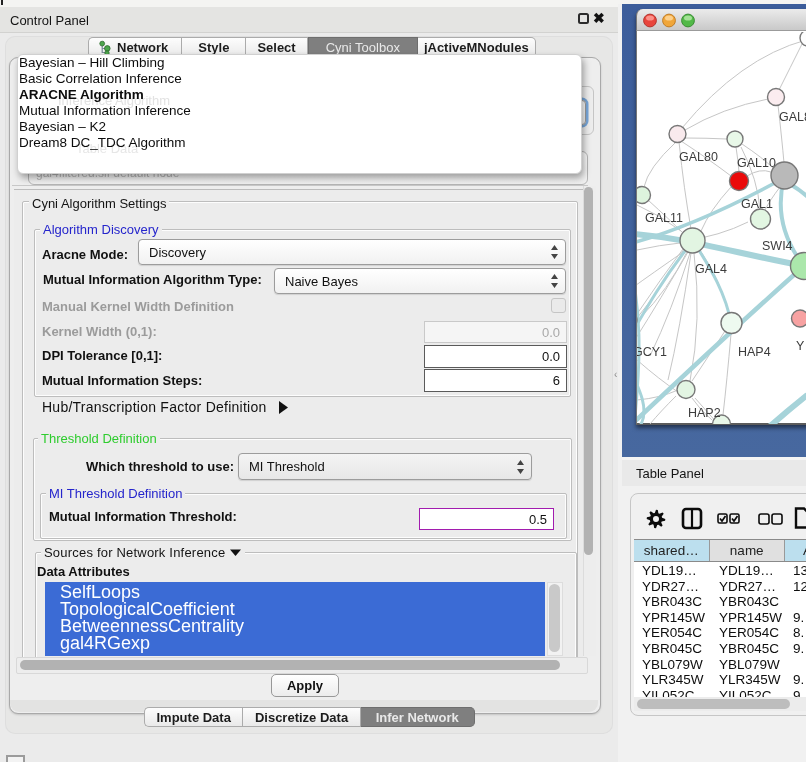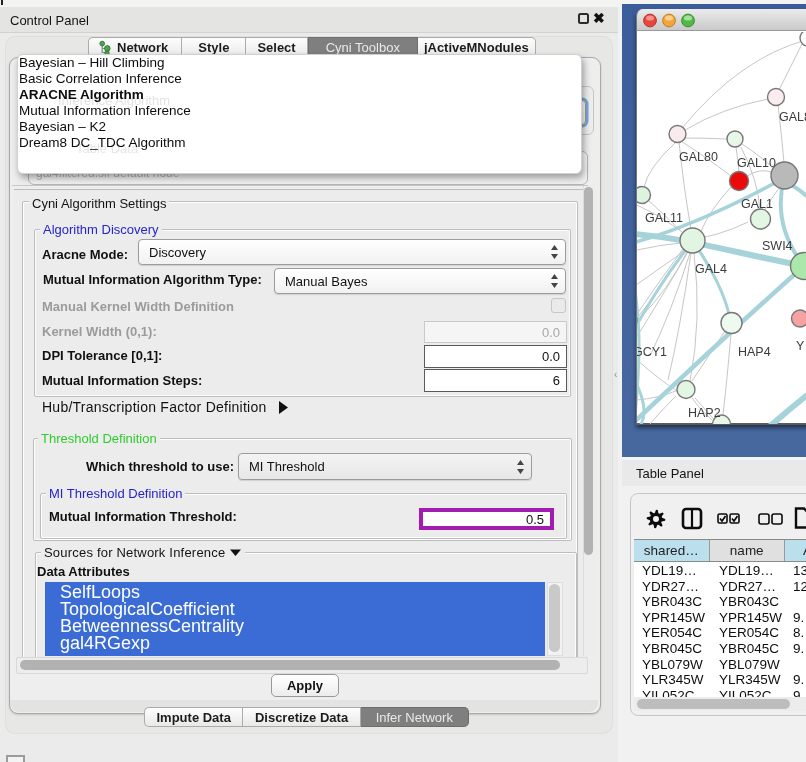--- a/index.html
+++ b/index.html
@@ -64,21 +64,21 @@
   <div class="combo" style="left:116px;top:38px;width:426px;height:24px">
         <span class="tx">Discovery</span>
         <span class="updn">
           <svg width="9" height="16">
             <path d="M4.5 1 L8 6 L1 6 Z M4.5 15 L1 10 L8 10 Z" fill="#444"></path>
           </svg>
         </span>
       </div>
   <div class="lbl b" style="left:21px;top:71px">Mutual Information Algorithm Type:</div>
   <div class="combo" style="left:252px;top:67px;width:290px;height:24px">
-        <span class="tx">Manual Bayes</span>
+        <span class="tx">Naive Bayes</span>
         <span class="updn">
           <svg width="9" height="16">
             <path d="M4.5 1 L8 6 L1 6 Z M4.5 15 L1 10 L8 10 Z" fill="#444"></path>
           </svg>
         </span>
       </div>
   <div class="lbl b" style="left:20px;top:98px;color:#9b9b9b">Manual Kernel Width Definition</div>
   <div class="abs" style="left:529px;top:97px;width:13px;height:13px;background:#eaeaea;border:1px solid #c5c5c5;border-radius:3px"></div>
   <div class="lbl b" style="left:20px;top:123px;color:#9b9b9b">Kernel Width (0,1):</div>
   <div class="fld" style="left:402px;top:120px;width:143px;height:22px;background:#f5f5f5;border:1px solid #c9c9c9;color:#a8a8a8">0.0</div>
@@ -99,21 +99,21 @@
         <span class="tx">MI Threshold</span>
         <span class="updn">
           <svg width="9" height="16">
             <path d="M4.5 1 L8 6 L1 6 Z M4.5 15 L1 10 L8 10 Z" fill="#444"></path>
           </svg>
         </span>
       </div>
   <div class="abs etch" style="left:18px;top:292px;width:525px;height:44px"></div>
   <div class="gtitle" style="left:24px;top:285px;color:#2525cc">MI Threshold Definition</div>
   <div class="lbl b" style="left:27px;top:308px">Mutual Information Threshold:</div>
-  <div class="fld" style="left:397px;top:307px;width:135px;height:22px;border:4px solid #a21caf">0.5</div>
+  <div class="fld" style="left:397px;top:307px;width:135px;height:22px;border:1px solid #a21caf">0.5</div>
 
   <div class="abs etch" style="left:13px;top:351px;width:540px;height:290px"></div>
   <div class="gtitle" style="left:19px;top:344px;color:#141414;display:flex;align-items:center;letter-spacing:.2px">Sources for Network Inference&nbsp;<svg width="13" height="9">
           <path d="M1 1.5 L12 1.5 L6.5 8 Z" fill="#111"></path>
         </svg></div>
   <div class="lbl b" style="left:15px;top:363px">Data Attributes</div>
   <div class="abs" style="left:23px;top:381px;width:500px;height:74px;background:#3b6bd5;color:#fff;font-size:18px;line-height:17px;padding:2px 0 0 15px;box-sizing:border-box">SelfLoops<br>TopologicalCoefficient<br>BetweennessCentrality<br>gal4RGexp</div>
   <div class="abs" style="left:525px;top:381px;width:16px;height:74px;background:#f2f2f2;border:1px solid #dddddd;box-sizing:border-box"></div>
   <div class="abs" style="left:527px;top:383px;width:11px;height:68px;background:#c9c9c9;border-radius:6px"></div>
  </div>
@@ -123,21 +123,21 @@
 <div class="abs" style="left:584px;top:187px;width:9px;height:368px;background:#b2b2b2;border-radius:5px"></div>
 <div class="abs" style="left:16px;top:657px;width:570px;height:15px;background:#ededed;border:1px solid #d8d8d8;border-radius:2px"></div>
 <div class="abs" style="left:20px;top:660px;width:540px;height:10px;background:#b2b2b2;border-radius:5px"></div>
 
 <div class="abs" style="left:271px;top:674px;width:66px;height:21px;background:linear-gradient(#ffffff,#ececec);border:1px solid #989898;border-radius:5px;display:flex;align-items:center;justify-content:center;font-size:13px;font-weight:700;color:#111">Apply</div>
 <div class="abs" style="left:10px;top:700px;width:588px;height:12px;background:#e3e3e2;border-radius:0 0 9px 9px"></div>
 
 <div class="abs" style="left:144px;top:707px;height:20px;display:flex;font-size:13px;font-weight:600;color:#1c1c1c">
  <div style="display:flex;align-items:center;background:linear-gradient(#fdfdfd,#e9e9e9);border:1px solid #ababab;border-right:none;border-radius:5px 0 0 5px;padding:0 11.5px">Impute Data</div>
  <div style="display:flex;align-items:center;padding:0 11.5px;background:linear-gradient(#fdfdfd,#e9e9e9);border:1px solid #ababab">Discretize Data</div>
- <div style="display:flex;align-items:center;background:#7f7f7f;border:1px solid #6e6e6e;border-left:none;color:#e9e9e9;font-weight:400;border-radius:0 5px 5px 0;padding:0 15px">Infer Network</div>
+ <div style="display:flex;align-items:center;background:#7f7f7f;border:1px solid #6e6e6e;border-left:none;color:#e9e9e9;font-weight:700;border-radius:0 5px 5px 0;padding:0 15px">Infer Network</div>
 </div>
 
 <div class="abs" style="left:17px;top:54px;width:563px;height:118px;background:#ffffff;border:1px solid #d0d0d0;border-radius:6px;box-shadow:2px 4px 7px rgba(0,0,0,.35);font-size:13px;color:#0c0c0c;overflow:hidden">
  <div style="position:absolute;left:40px;top:38px;color:#e2e2e2;font-size:13px">Inference Algorithm</div>
  <div style="position:absolute;left:58px;top:86px;color:#e6e6e6;font-size:13px">Table Data</div>
  <div style="padding-left:1px;line-height:16px;font-size:13.5px;position:relative">Bayesian – Hill Climbing<br>Basic Correlation Inference<br><span class="b">ARACNE Algorithm</span><br>Mutual Information Inference<br>Bayesian – K2<br>Dream8 DC_TDC Algorithm</div>
 </div>
 
 <div class="abs" style="left:614px;top:369px;font-size:10px;color:#8a8a8a">‹</div>
 

